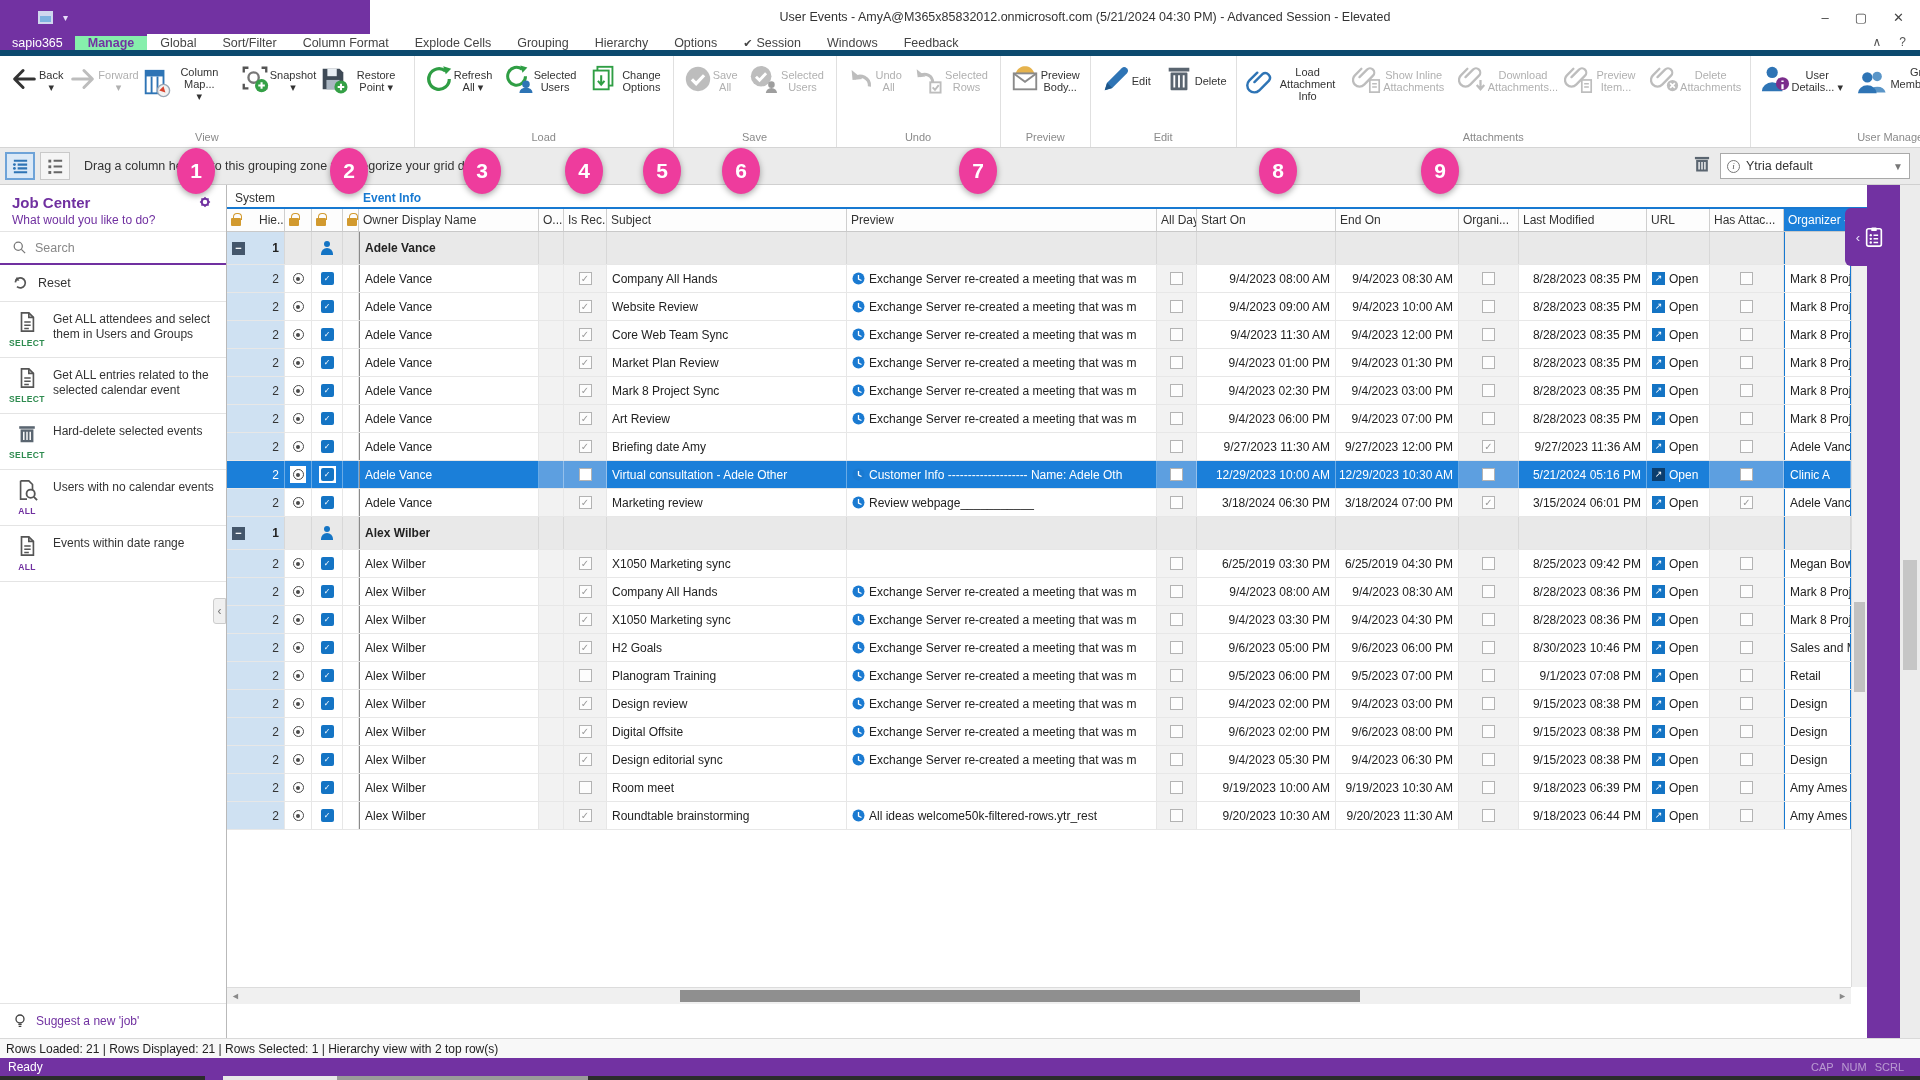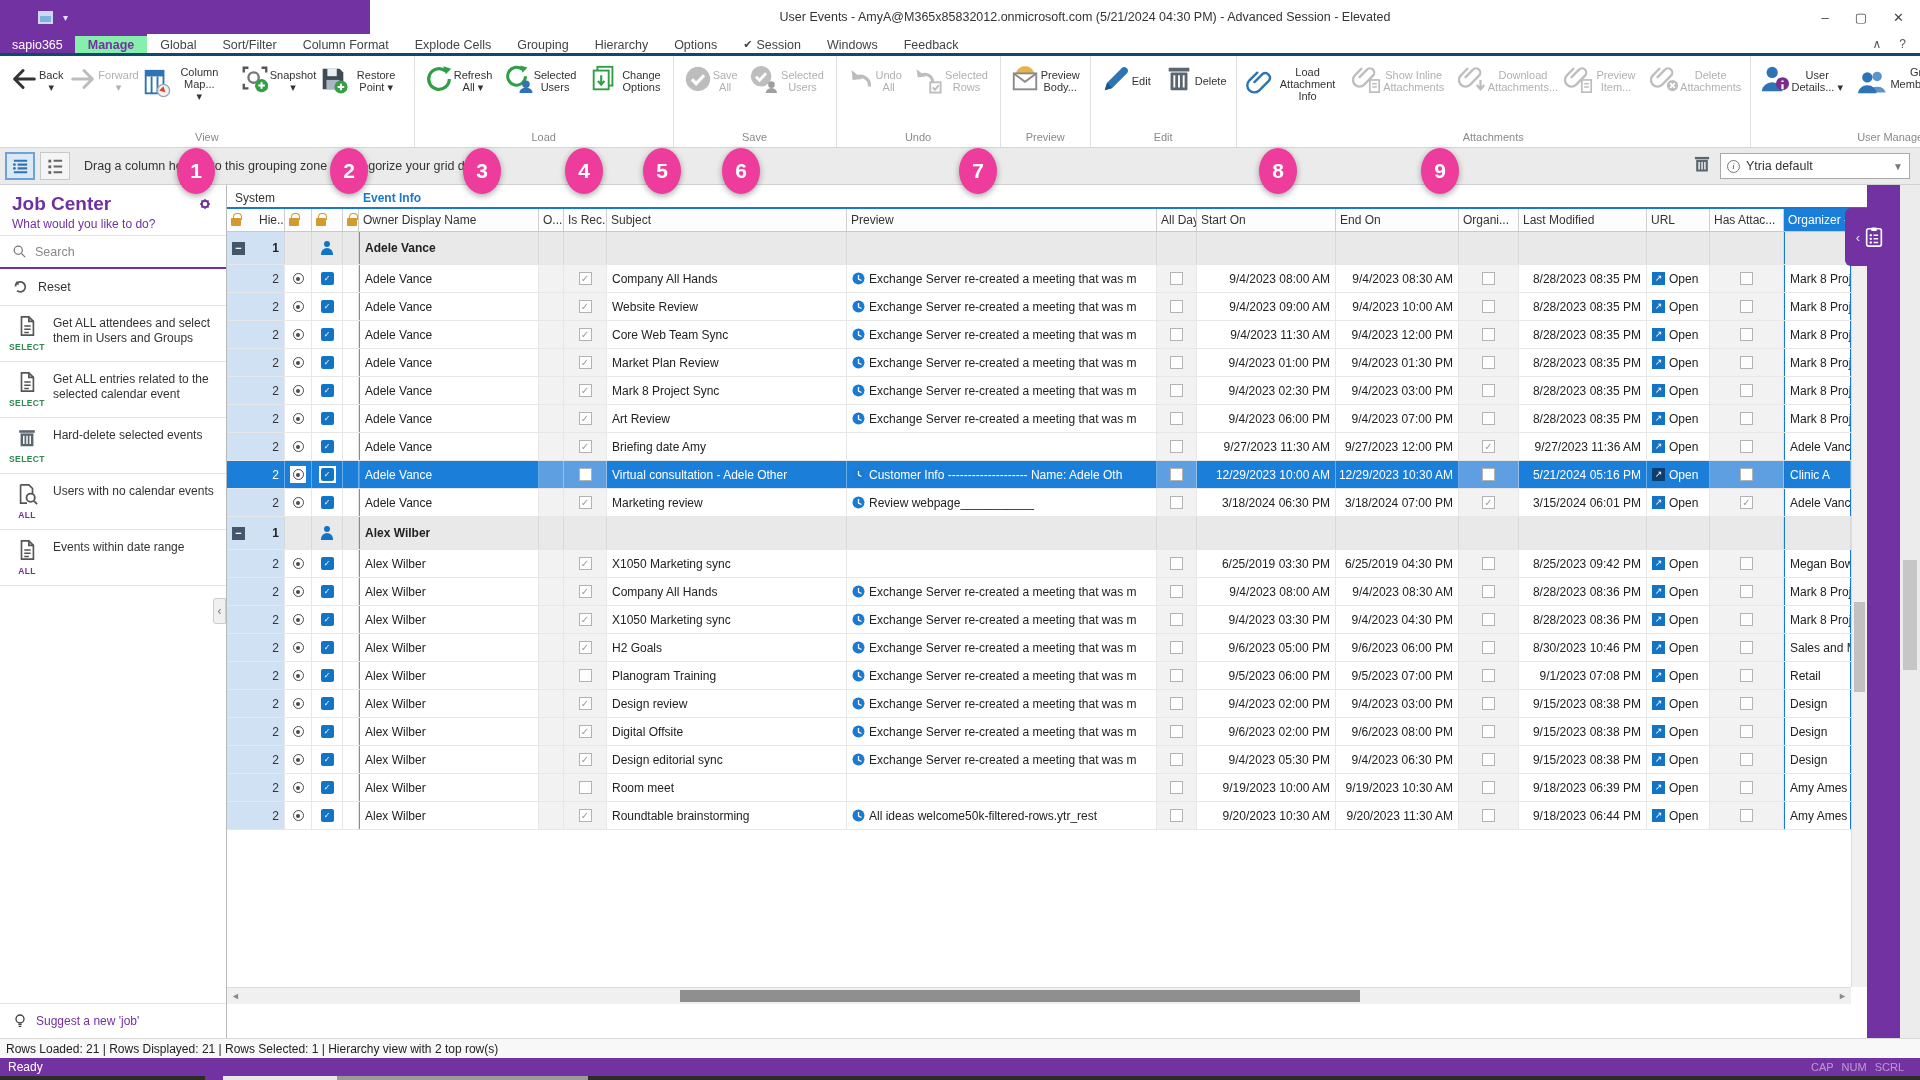--- a/index.html
+++ b/index.html
@@ -9,21 +9,21 @@
   
   .titlebar { position:absolute; left:0; top:0; width:1920px; height:34px; background:#fff; }
   .tb-left { position:absolute; left:0; top:0; width:370px; height:34px; background:#7232a2; display:flex; align-items:center; padding-left:38px; gap:10px; }
   .appico { width:15px; height:13px; border:2px solid #cfd8ee; border-top-width:5px; background:#7db3e0; }
   .tb-caret { color:#e7defa; font-size:10px; }
   .tb-title { position:absolute; left:370px; right:120px; top:0; height:34px; display:flex; align-items:center; justify-content:center; font-size:12.5px; color:#333; white-space:nowrap; overflow:hidden; }
   .tb-ctrls { position:absolute; right:6px; top:0; height:34px; display:flex; align-items:center; gap:26px; padding:0 10px; color:#444; font-size:13px; }
   .tb-ctrls span { cursor:default; }
 
   
-  .tabrow { position:absolute; left:0; top:34px; width:1920px; height:22px; background:#fff; border-bottom:3px solid #0c4a6e; display:flex; align-items:stretch; font-size:12.5px; }
+  .tabrow { position:absolute; left:0; top:34px; width:1920px; height:22px; background:#fff; border-bottom:6px solid #0c4a6e; display:flex; align-items:stretch; font-size:12.5px; }
   .apptab { background:#7232a2; color:#fff; padding:2px 12px 0; display:flex; align-items:center; }
   #tabs { display:flex; }
   .tab { padding:2px 13px 0; display:flex; align-items:center; gap:4px; color:#444; white-space:nowrap; }
   .tab.active { color:#7232a2; font-weight:bold; background:#86efac; box-shadow:inset 0 2px 0 #7232a2; }
   .tabcheck { font-size:11px; color:#444; }
   .tab-right { margin-left:auto; display:flex; align-items:center; gap:18px; padding-right:14px; color:#555; font-size:12px; }
 
   
   .ribbon { position:absolute; left:0; top:56px; width:1920px; height:92px; background:#fff; border-bottom:1px solid #d5d5d5; display:flex; align-items:stretch; }
   .rgroup { display:flex; flex-direction:column; border-right:1px solid #e0e0e0; padding:4px 4px 0; }
@@ -45,21 +45,21 @@
   .gb-right { margin-left:auto; display:flex; align-items:center; gap:8px; padding-right:10px; }
   .gb-trash svg { width:20px; height:20px; }
   .presetbox { width:190px; height:26px; background:#fff; border:1px solid #a9a9a9; display:flex; align-items:center; padding:0 6px; gap:6px; font-size:12.5px; color:#333; }
   .cinfo { width:13px; height:13px; border:1px solid #777; border-radius:50%; font-size:9px; color:#555; display:flex; align-items:center; justify-content:center; font-style:italic; font-family:"Liberation Serif", serif; }
   .presetbox .pcaret { margin-left:auto; color:#777; font-size:10px; }
 
   
   .sidebar { position:absolute; left:0; top:185px; width:227px; height:853px; background:#fff; border-right:1px solid #b9b9b9; }
   .sb-head { padding:8px 12px 4px; }
   .sb-titlerow { display:flex; align-items:center; }
-  .sb-title { font-size:19px; font-weight:bold; color:#7030a0; }
+  .sb-title { font-size:15px; font-weight:bold; color:#7030a0; }
   .sb-gear { margin-left:auto; width:18px; height:18px; }
   .sb-gear svg { width:18px; height:18px; }
   .sb-sub { font-size:12px; color:#7030a0; margin-top:2px; }
   .sb-search { display:flex; align-items:center; gap:8px; padding:8px 12px; border-top:1px solid #e4e4e4; border-bottom:2px solid #7030a0; }
   .sb-search svg { width:15px; height:15px; }
   .sb-search input { border:none; outline:none; font-size:12.5px; color:#333; width:150px; font-family:"Liberation Sans", sans-serif; }
   .sb-search input::placeholder { color:#888; }
   .sb-reset { display:flex; align-items:center; gap:10px; padding:10px 12px; border-bottom:1px solid #e4e4e4; font-size:12.5px; color:#333; }
   .sb-reset svg { width:16px; height:16px; }
   .job { display:flex; gap:9px; padding:9px 8px 9px 10px; border-bottom:1px solid #e4e4e4; }

